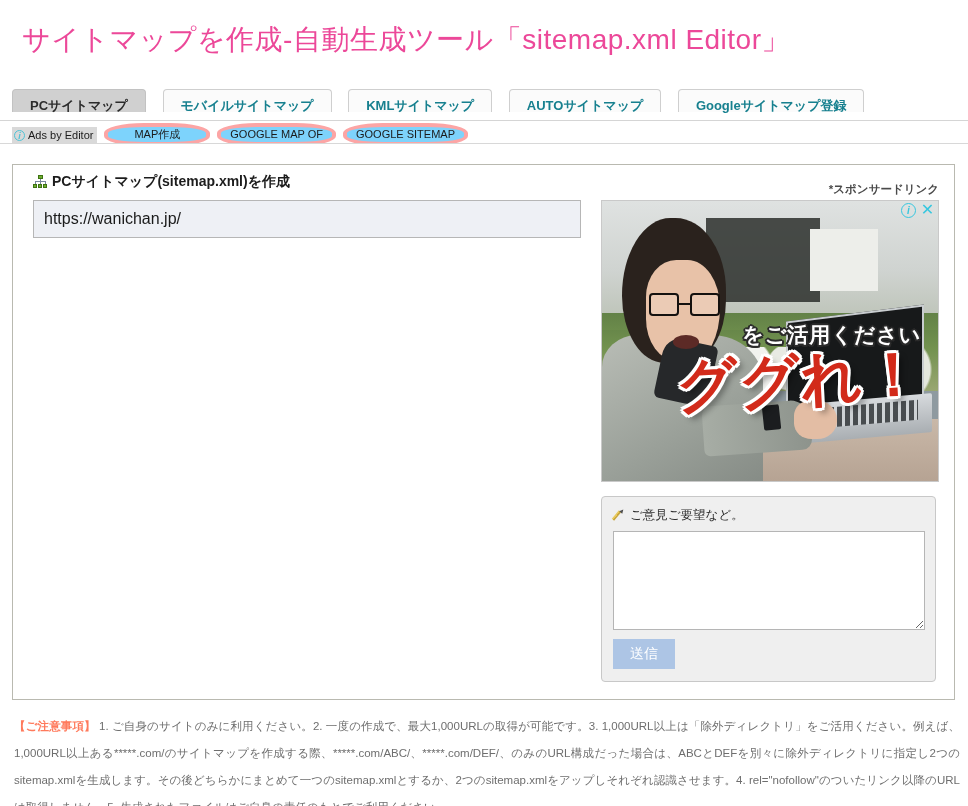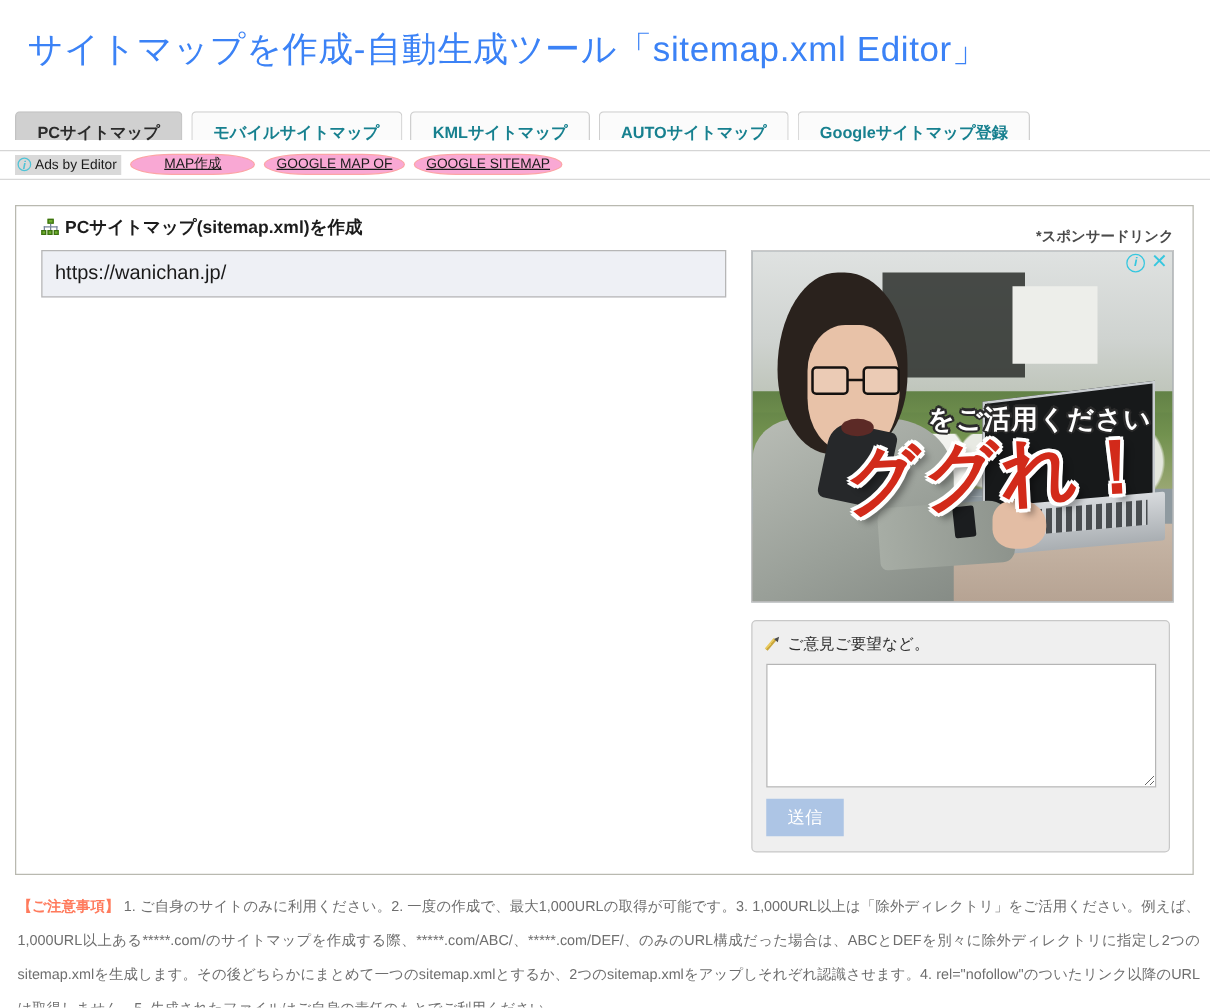--- a/index.html
+++ b/index.html
@@ -15,21 +15,21 @@
     font-size: 13px;
     color: #333333;
     overflow: hidden;
     position: relative;
   }
 
   
   .page-title {
     font-size: 28px;
     font-weight: normal;
-    color: #3b82f6;
+    color: #ec4899;
     letter-spacing: 0.5px;
     margin: 0;
     padding: 22px 0 0 22px;
     line-height: 1.3;
     white-space: nowrap;
   }
 
   
   .tabbar {
     position: relative;
@@ -46,21 +46,21 @@
     height: 1px;
     background: #d5d5d5;
   }
   .tab {
     position: relative;
     display: inline-block;
     vertical-align: bottom;
     height: 23px;
     line-height: 31px;
     padding: 0 17px;
-    margin-right: 3px;
+    margin-right: 13px;
     border: 1px solid #cfcfcf;
     border-bottom: none;
     border-radius: 4px 4px 0 0;
     background: #fbfbfb;
     color: #17808f;
     font-size: 13px;
     font-weight: bold;
     white-space: nowrap;
     cursor: pointer;
     box-sizing: border-box;
@@ -103,31 +103,30 @@
     line-height: 11px;
     text-align: center;
     font-style: italic;
     font-weight: bold;
     margin-right: 3px;
     vertical-align: middle;
     box-sizing: border-box;
   }
   .adchip {
     display: inline-block;
-    border: 1px solid #fca5a5;
+    border: 4px solid #fca5a5;
     border-radius: 40px / 10px;
     padding: 0 9px;
     margin-left: 7px;
     font-size: 11px;
     line-height: 15px;
     color: #1b1b1b;
     vertical-align: middle;
     cursor: pointer;
-    background: #f9a8d4;
-    text-decoration: underline;
+    background: #7dd3fc;
   }
   .adchip.wide { padding: 0 26px; }
 
   
   .content {
     position: absolute;
     left: 12px;
     top: 164px;
     width: 943px;
     height: 536px;

